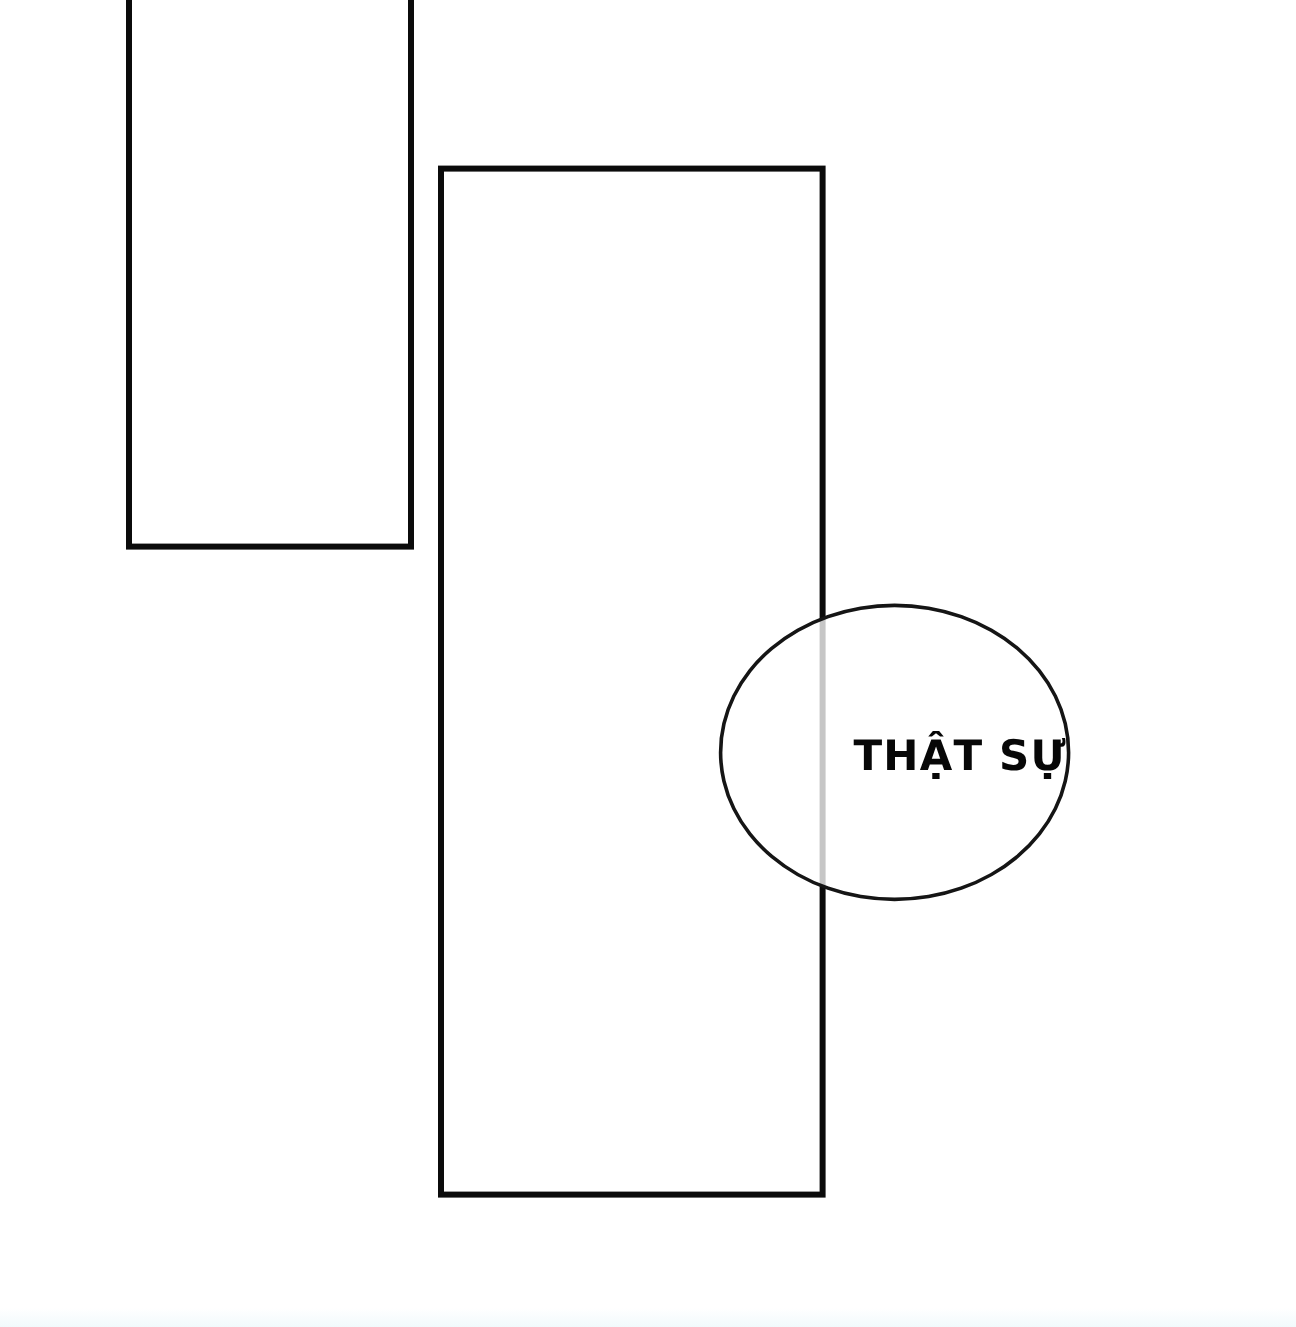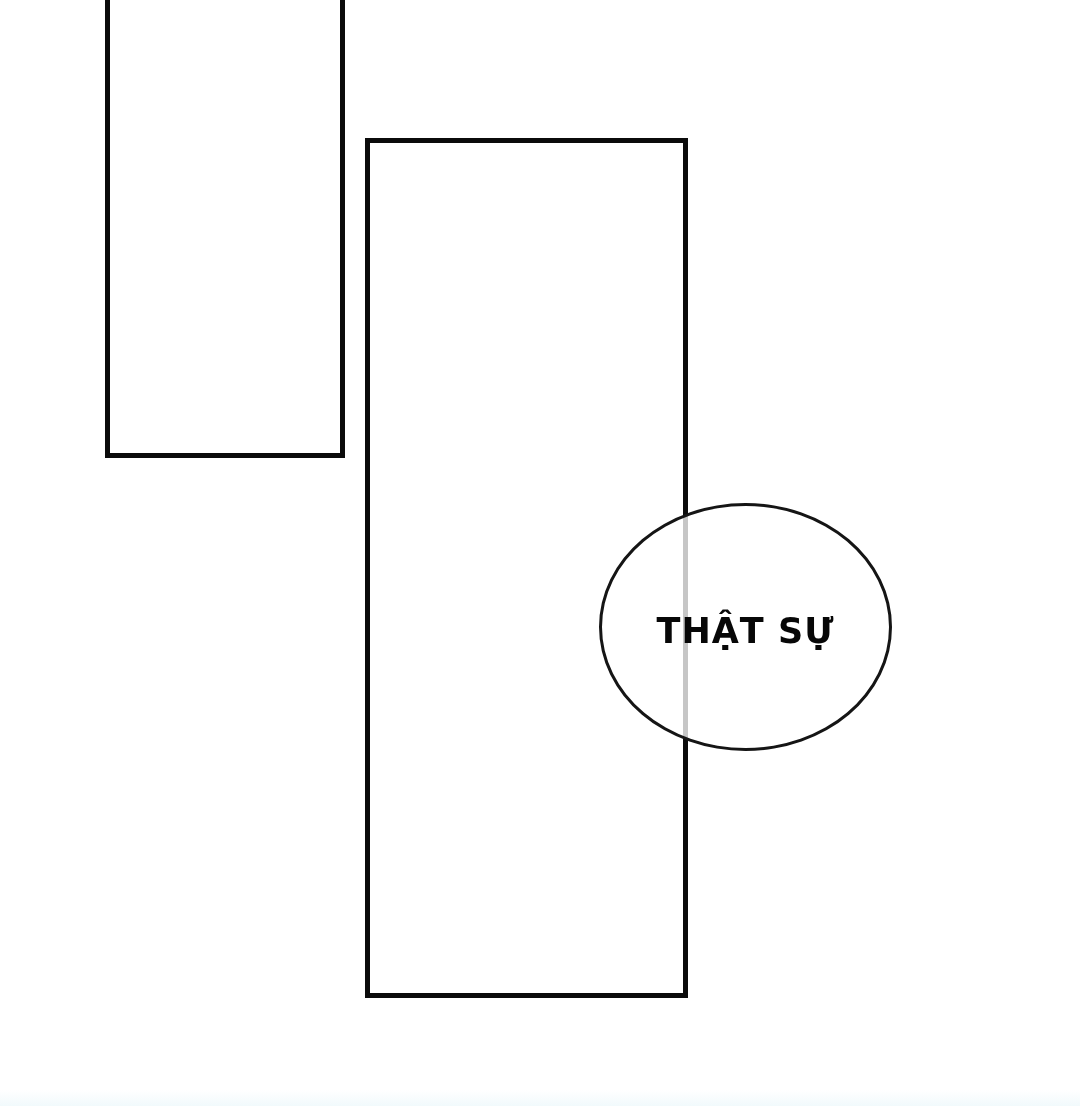--- a/index.html
+++ b/index.html
@@ -34,21 +34,21 @@
     left: 599px;
     top: 503px;
     width: 293px;
     height: 248px;
     border: 3px solid #151515;
     border-radius: 50%;
     
     background: rgba(255, 255, 255, 0.77);
     display: flex;
     align-items: center;
-    justify-content: center;
+    justify-content: flex-end;
     z-index: 10;
   }
   .speech-bubble-text {
     font-family: "DejaVu Sans", sans-serif;
     font-weight: bold;
     font-size: 35px;
     letter-spacing: 1px;
     color: #070707;
     padding-top: 8px;
     white-space: nowrap;

